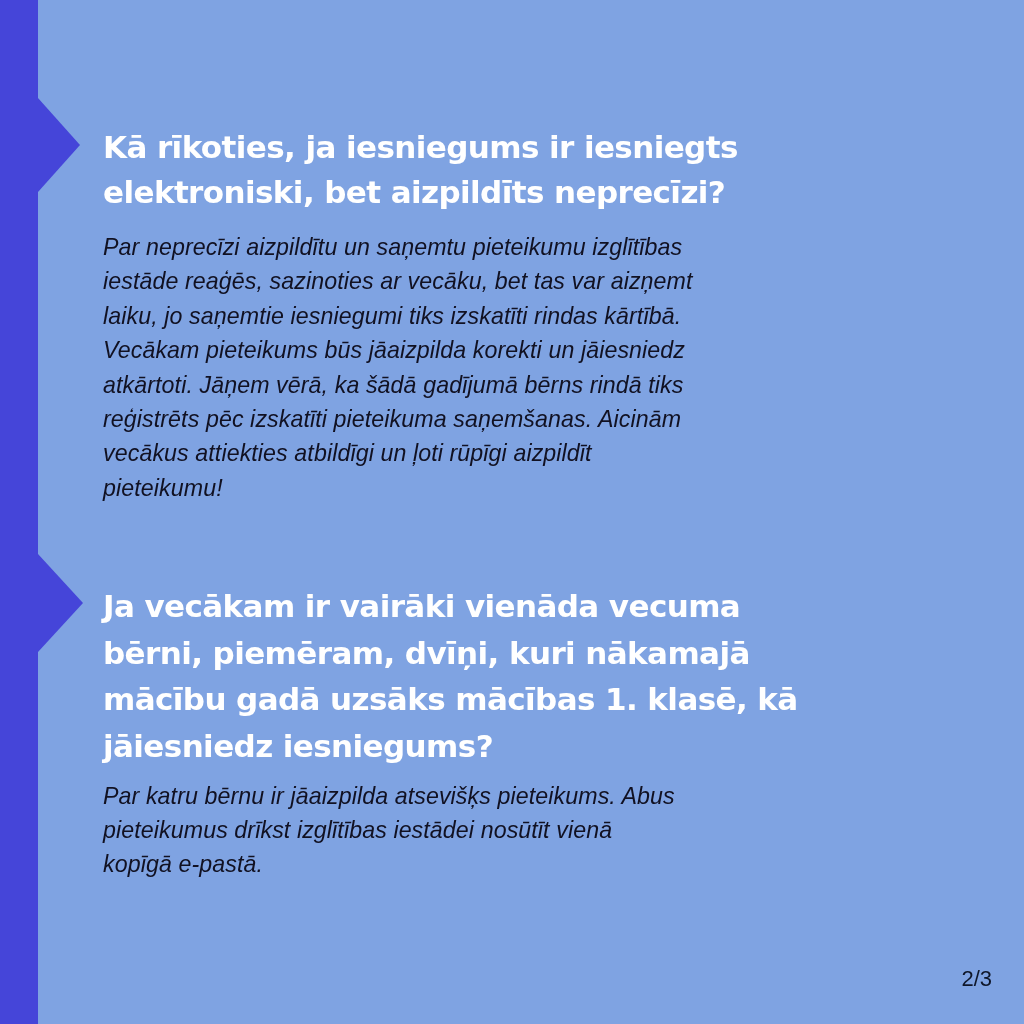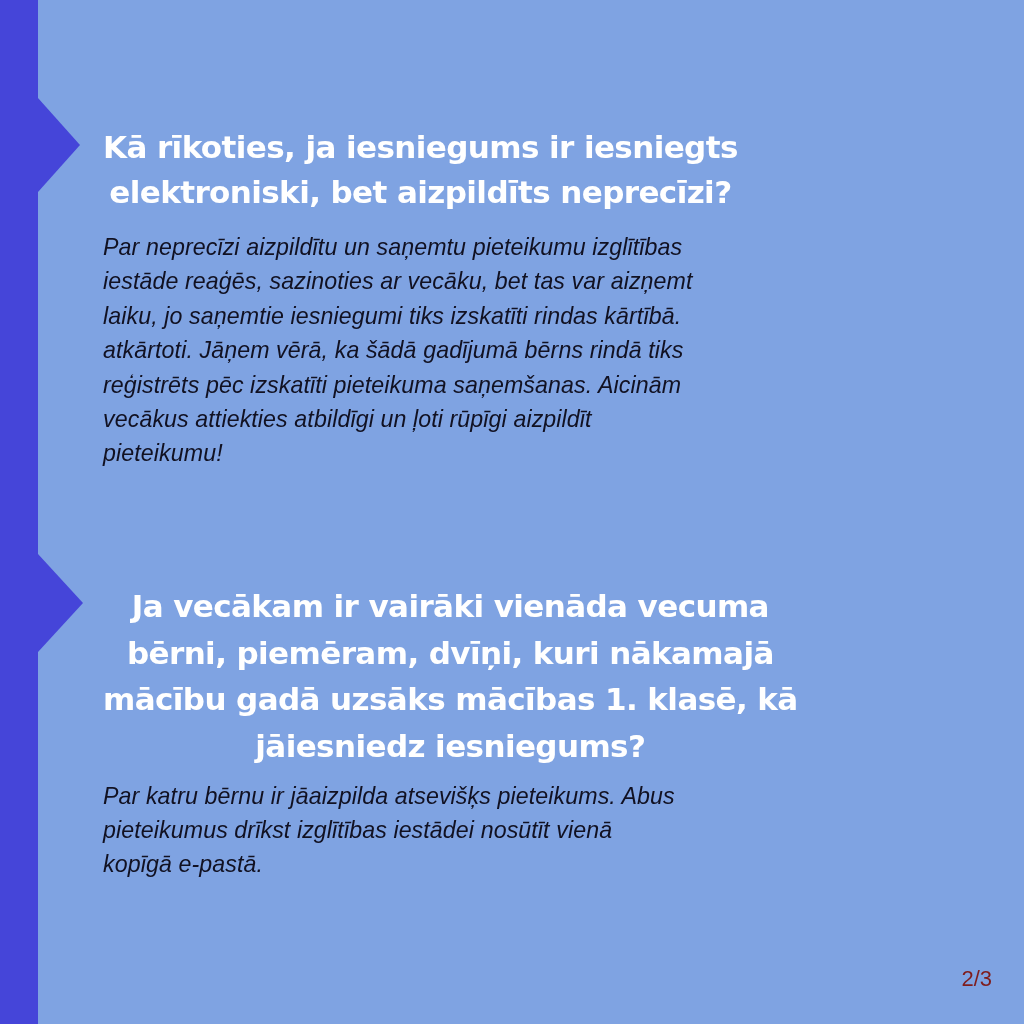--- a/index.html
+++ b/index.html
@@ -18,55 +18,56 @@
   }
   .arrow-1 { top: 98px; width: 42px; height: 94px; }
   .arrow-2 { top: 554px; width: 45px; height: 98px; }
   .heading {
     position: absolute; left: 103px;
     font-family: "DejaVu Sans", sans-serif;
     font-weight: bold; color: #ffffff;
     font-size: 31px; letter-spacing: -0.6px;
     white-space: nowrap;
   }
-  .heading .line { display: block; text-align: center; }
+  .heading .line { display: block; }
   .h1 { top: 125px; line-height: 45px; }
   .h2 { top: 583px; line-height: 46.5px; }
   .body-text {
     position: absolute; left: 103px;
     font-family: "Liberation Sans", sans-serif;
     color: #111122; font-size: 23.2px; letter-spacing: 0.1px;
     white-space: nowrap;
     font-style: italic;
   }
   .body-text .line { display: block; }
   .p1 { top: 230px; line-height: 34.4px; }
   .p2 { top: 779px; line-height: 34px; }
   .page-num {
     position: absolute; right: 32px; top: 966px;
     font-family: "Liberation Sans", sans-serif;
-    font-size: 22px; color: #7f1d1d;
+    font-size: 22px; color: #0f172a;
   }
 </style>
 </head>
 <body>
 
 <div class="sidebar"></div>
 <div class="arrow arrow-1"></div>
 <div class="arrow arrow-2"></div>
 
 <h2 class="heading h1" style="margin:0">
   <span class="line">Kā rīkoties, ja iesniegums ir iesniegts</span>
   <span class="line">elektroniski, bet aizpildīts neprecīzi?</span>
 </h2>
 
 <div class="body-text p1">
   <span class="line">Par neprecīzi aizpildītu un saņemtu pieteikumu izglītības</span>
   <span class="line">iestāde reaģēs, sazinoties ar vecāku, bet tas var aizņemt</span>
   <span class="line">laiku, jo saņemtie iesniegumi tiks izskatīti rindas kārtībā.</span>
+  <span class="line">Vecākam pieteikums būs jāaizpilda korekti un jāiesniedz</span>
   <span class="line">atkārtoti. Jāņem vērā, ka šādā gadījumā bērns rindā tiks</span>
   <span class="line">reģistrēts pēc izskatīti pieteikuma saņemšanas. Aicinām</span>
   <span class="line">vecākus attiekties atbildīgi un ļoti rūpīgi aizpildīt</span>
   <span class="line">pieteikumu!</span>
 </div>
 
 <h2 class="heading h2" style="margin:0">
   <span class="line">Ja vecākam ir vairāki vienāda vecuma</span>
   <span class="line">bērni, piemēram, dvīņi, kuri nākamajā</span>
   <span class="line">mācību gadā uzsāks mācības 1. klasē, kā</span>

